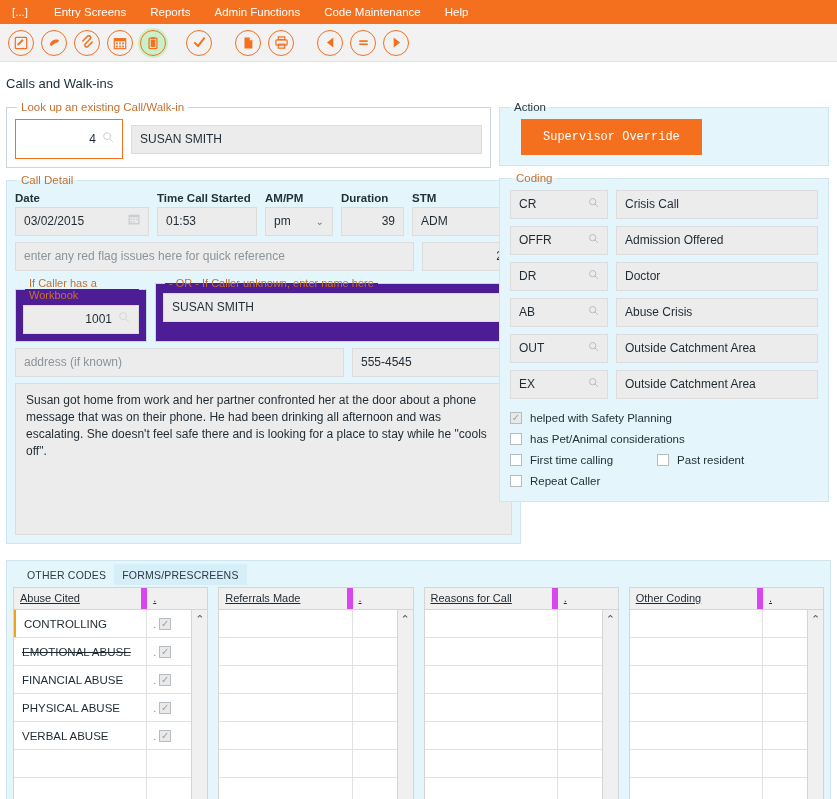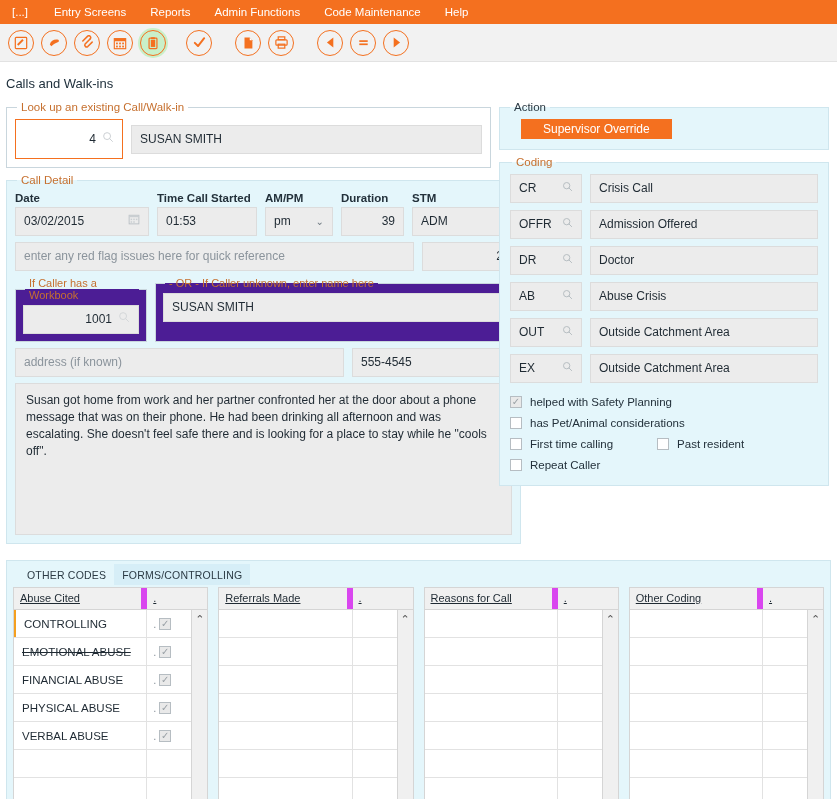--- a/index.html
+++ b/index.html
@@ -147,31 +147,31 @@
     font-size: 12px;
     line-height: 17px;
     color: #1f2a33;
   }
 
   
   .btn-orange {
     background:#f4701f;
     color:#ffffff;
     border:none;
-    height: 20px;
+    height: 36px;
     padding: 0 22px;
     font-size: 12px;
-    font-family: Liberation Sans, sans-serif;
+    font-family: Liberation Mono, monospace;
     margin-left: 13px;
     cursor:pointer;
   }
 
   
   .coderow { display:flex; gap:8px; margin-bottom:7px; }
-  .coderow .code { width: 72px; }
+  .coderow .code { width: 98px; }
   .coderow .desc { flex:1; }
 
   .chkrow { display:flex; align-items:center; margin-top:9px; }
   .chkrow.firstgap { margin-top: 13px; }
   .cbx {
     width:12px; height:12px;
     border:1px solid #b6bdc2;
     background:#ffffff;
     display:inline-flex; align-items:center; justify-content:center;
     margin-right:8px;
@@ -579,21 +579,21 @@
         <span class="cbx"></span>
         <span class="chklbl">Repeat Caller</span>
       </div>
     </fieldset>
   </div>
 </div>
 
 <div class="bottom">
   <div class="tabs">
     <div class="tab">OTHER CODES</div>
-    <div class="tab sel">FORMS/CONTROLLING</div>
+    <div class="tab sel">FORMS/PRESCREENS</div>
   </div>
 
   <div class="gridwrap">
 
     <div class="gcol">
       <div class="ghead">
         <div class="gh c1">Abuse Cited</div>
         <div class="gh c2">.</div>
       </div>
       <div class="gbody">

